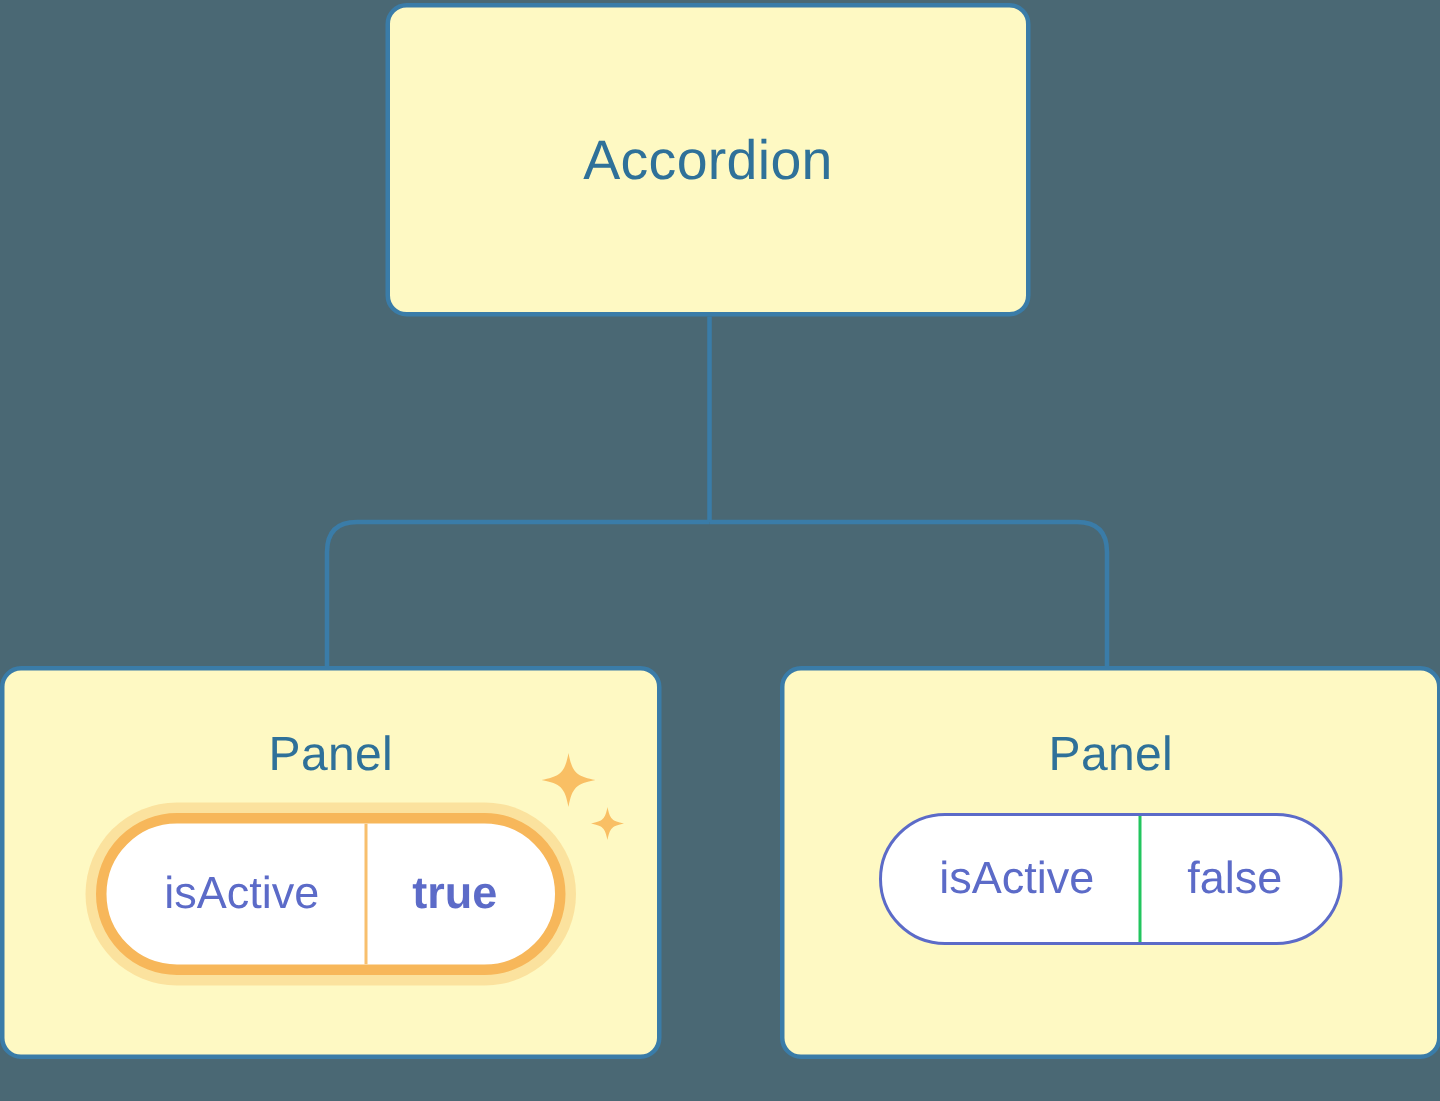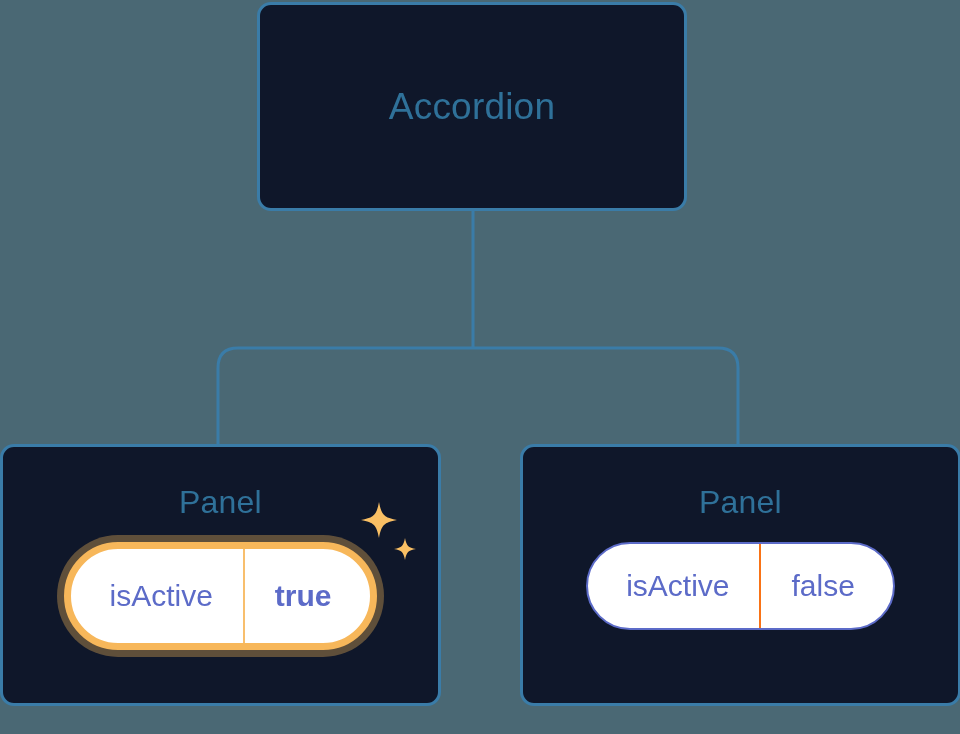--- a/index.html
+++ b/index.html
@@ -29,21 +29,21 @@
     left: 0;
     top: 0;
     width: 960px;
     height: 734px;
     pointer-events: none;
   }
 
   
   .node {
     position: absolute;
-    background: #0f172a;
+    background: #fef9c3;
     border: 3px solid #3a7ca8;
     border-radius: 14px;
     display: flex;
     flex-direction: column;
     align-items: center;
   }
 
   .node-title {
     color: #2f7199;
     font-size: 36px;
@@ -97,21 +97,21 @@
     display: flex;
     align-items: center;
     justify-content: center;
     color: #5c6bc8;
     font-size: 30px;
     line-height: 1;
     white-space: nowrap;
   }
 
   .pill-key { padding: 0 30px 0 38px; }
-  .pill-val { padding: 0 38px 0 30px; border-left: 2px solid #f97316; }
+  .pill-val { padding: 0 38px 0 30px; border-left: 2px solid #22c55e; }
 
   
   .pill.is-highlighted {
     border-color: #f7b75a;
     border-width: 7px;
     box-shadow: 0 0 0 7px rgba(247,183,90,0.35);
     height: 108px;
   }
   .pill.is-highlighted .pill-val {
     border-left-color: #f8bf6d;

